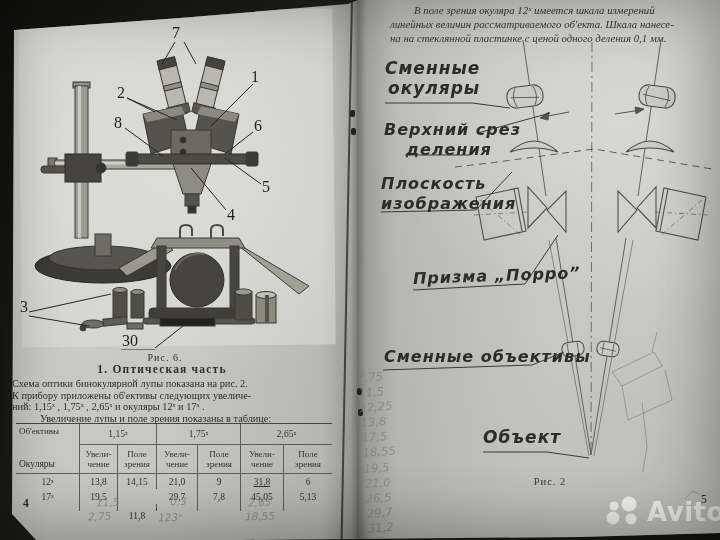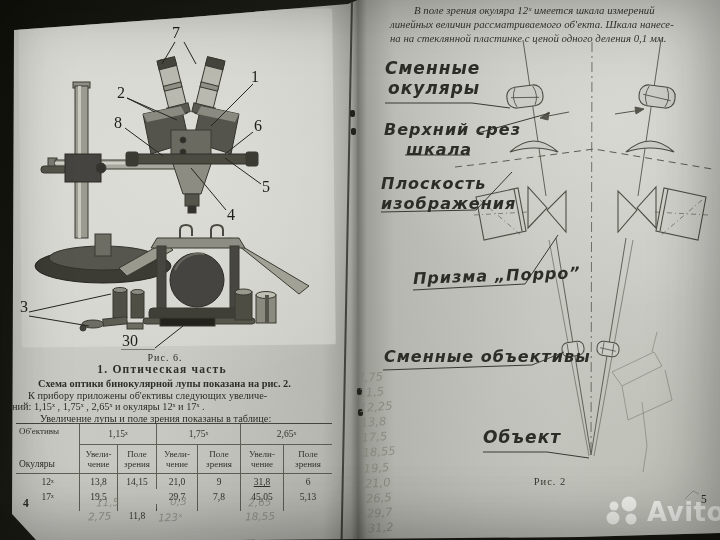--- a/index.html
+++ b/index.html
@@ -24,21 +24,21 @@
      transform:rotate(1.1deg);transform-origin:top center;}
   .stitch{position:absolute;width:5px;height:7px;background:#22221c;border-radius:2px;}
   .vignette{position:absolute;inset:0;pointer-events:none;
      box-shadow:inset 0 0 70px rgba(0,0,0,.28), inset -10px -20px 60px rgba(0,0,0,.12);}
   .fig-backdrop{position:absolute;left:20px;top:10px;width:314px;height:336px;
      background:rgba(225,226,219,.5);transform:rotate(-.6deg);border-radius:2px;}
   .print{color:#2e2e28;}
   .caption1{position:absolute;left:110px;top:352px;width:110px;text-align:center;font-size:10px;letter-spacing:1px;}
   .heading{position:absolute;left:12px;top:363px;width:300px;text-align:center;font-weight:bold;font-size:11.5px;letter-spacing:1.2px;}
   .par-left{position:absolute;left:12px;top:378px;width:340px;font-size:10.3px;line-height:11.6px;white-space:nowrap;}
-  .par-left .l1{padding-left:26px;font-weight:bold;} .par-left .l2{padding-left:16px;} .par-left .l4{padding-left:28px;}
+  .par-left .l1{} .par-left .l2{} .par-left .l4{padding-left:28px;}
   .par-right{position:absolute;left:390px;top:4px;width:328px;font-size:10.8px;line-height:13.8px;white-space:nowrap;color:#343430;font-style:italic;}
   .par-right .l1{padding-left:24px;}
   
   .opt-table{position:absolute;left:16px;top:423px;display:grid;
      grid-template-columns:64px 38px 39px 41px 43px 43px 48px;
      grid-template-rows:21px 29px 15px 15px 7px;
      border-top:1.6px solid rgba(55,55,46,.9);font-size:9.5px;color:#33332c;}
   .opt-table .cell{display:flex;align-items:center;justify-content:center;text-align:center;}
   .vb{border-right:1px solid rgba(70,70,60,.8);}
   .corner{grid-column:1;grid-row:1/3;position:relative;border-bottom:1px solid rgba(70,70,60,.8);}
@@ -312,21 +312,21 @@
         <path d="M325,499 L333,491 L339,494"></path>
       </g>
     </svg>
 
     <div class="hand" style="left:385px;top:58px;font-size:17px;">
       <div>Сменные</div>
       <div style="padding-left:3px;">окуляры</div>
     </div>
     <div class="hand" style="left:384px;top:120px;font-size:16px;">
       <div>Верхний срез</div>
-      <div style="padding-left:22px;">шкала</div>
+      <div style="padding-left:22px;">деления</div>
     </div>
     <div class="hand" style="left:381px;top:174px;font-size:16px;">
       <div>Плоскость</div>
       <div>изображения</div>
     </div>
     <div class="hand" style="left:413px;top:266px;font-size:16px;transform:rotate(-2deg);">Призма „Порро”</div>
     <div class="hand" style="left:384px;top:347px;font-size:16px;">Сменные объективы</div>
     <div class="hand" style="left:483px;top:427px;font-size:17px;">Объект</div>
 
     <div class="caption2">Рис. 2</div>

